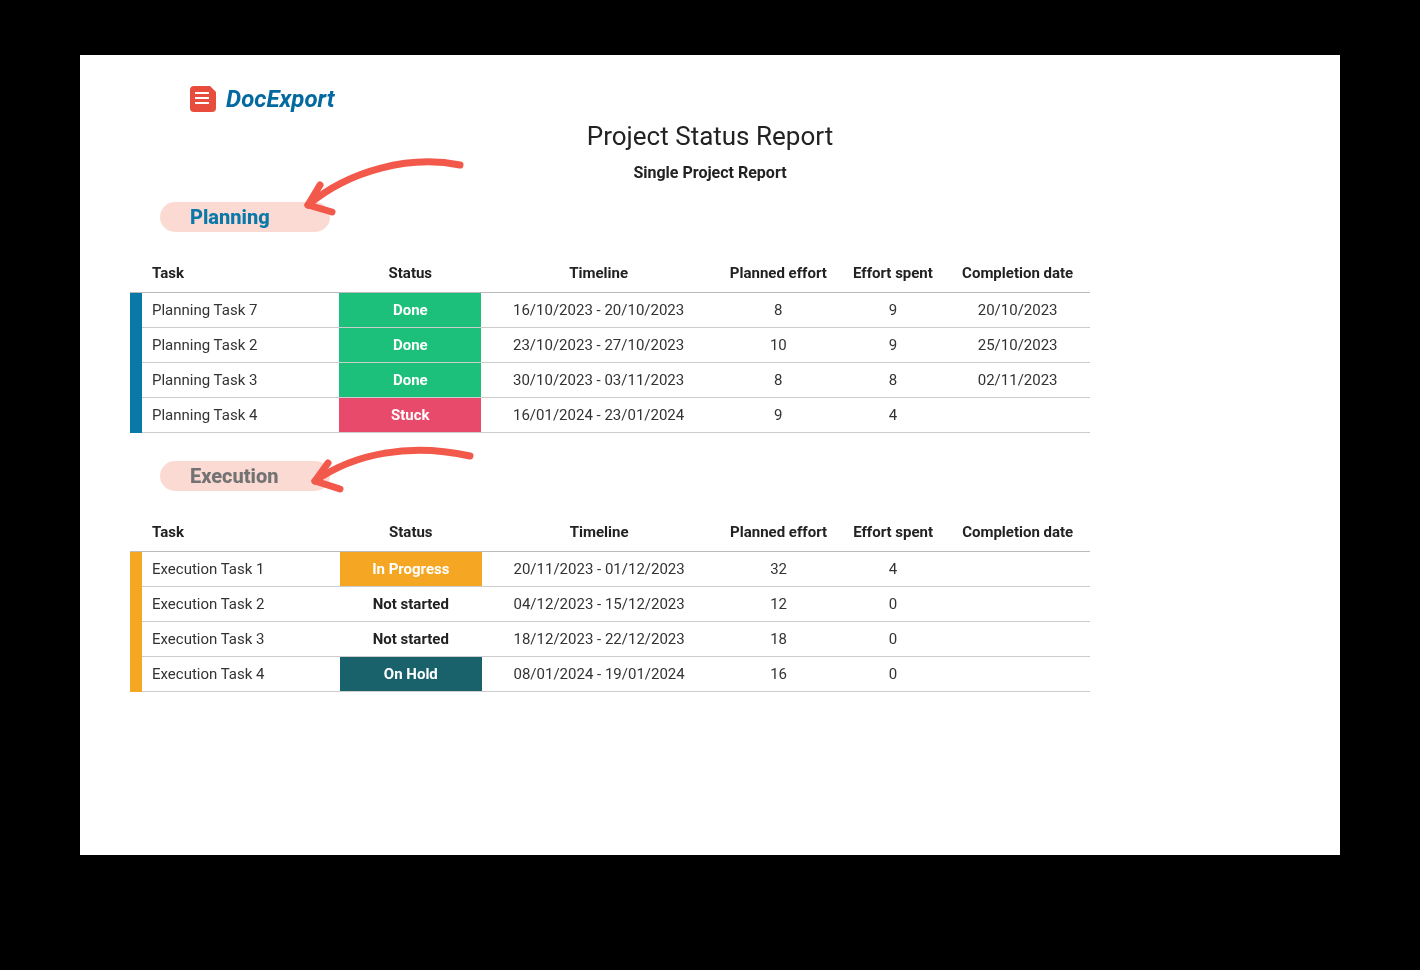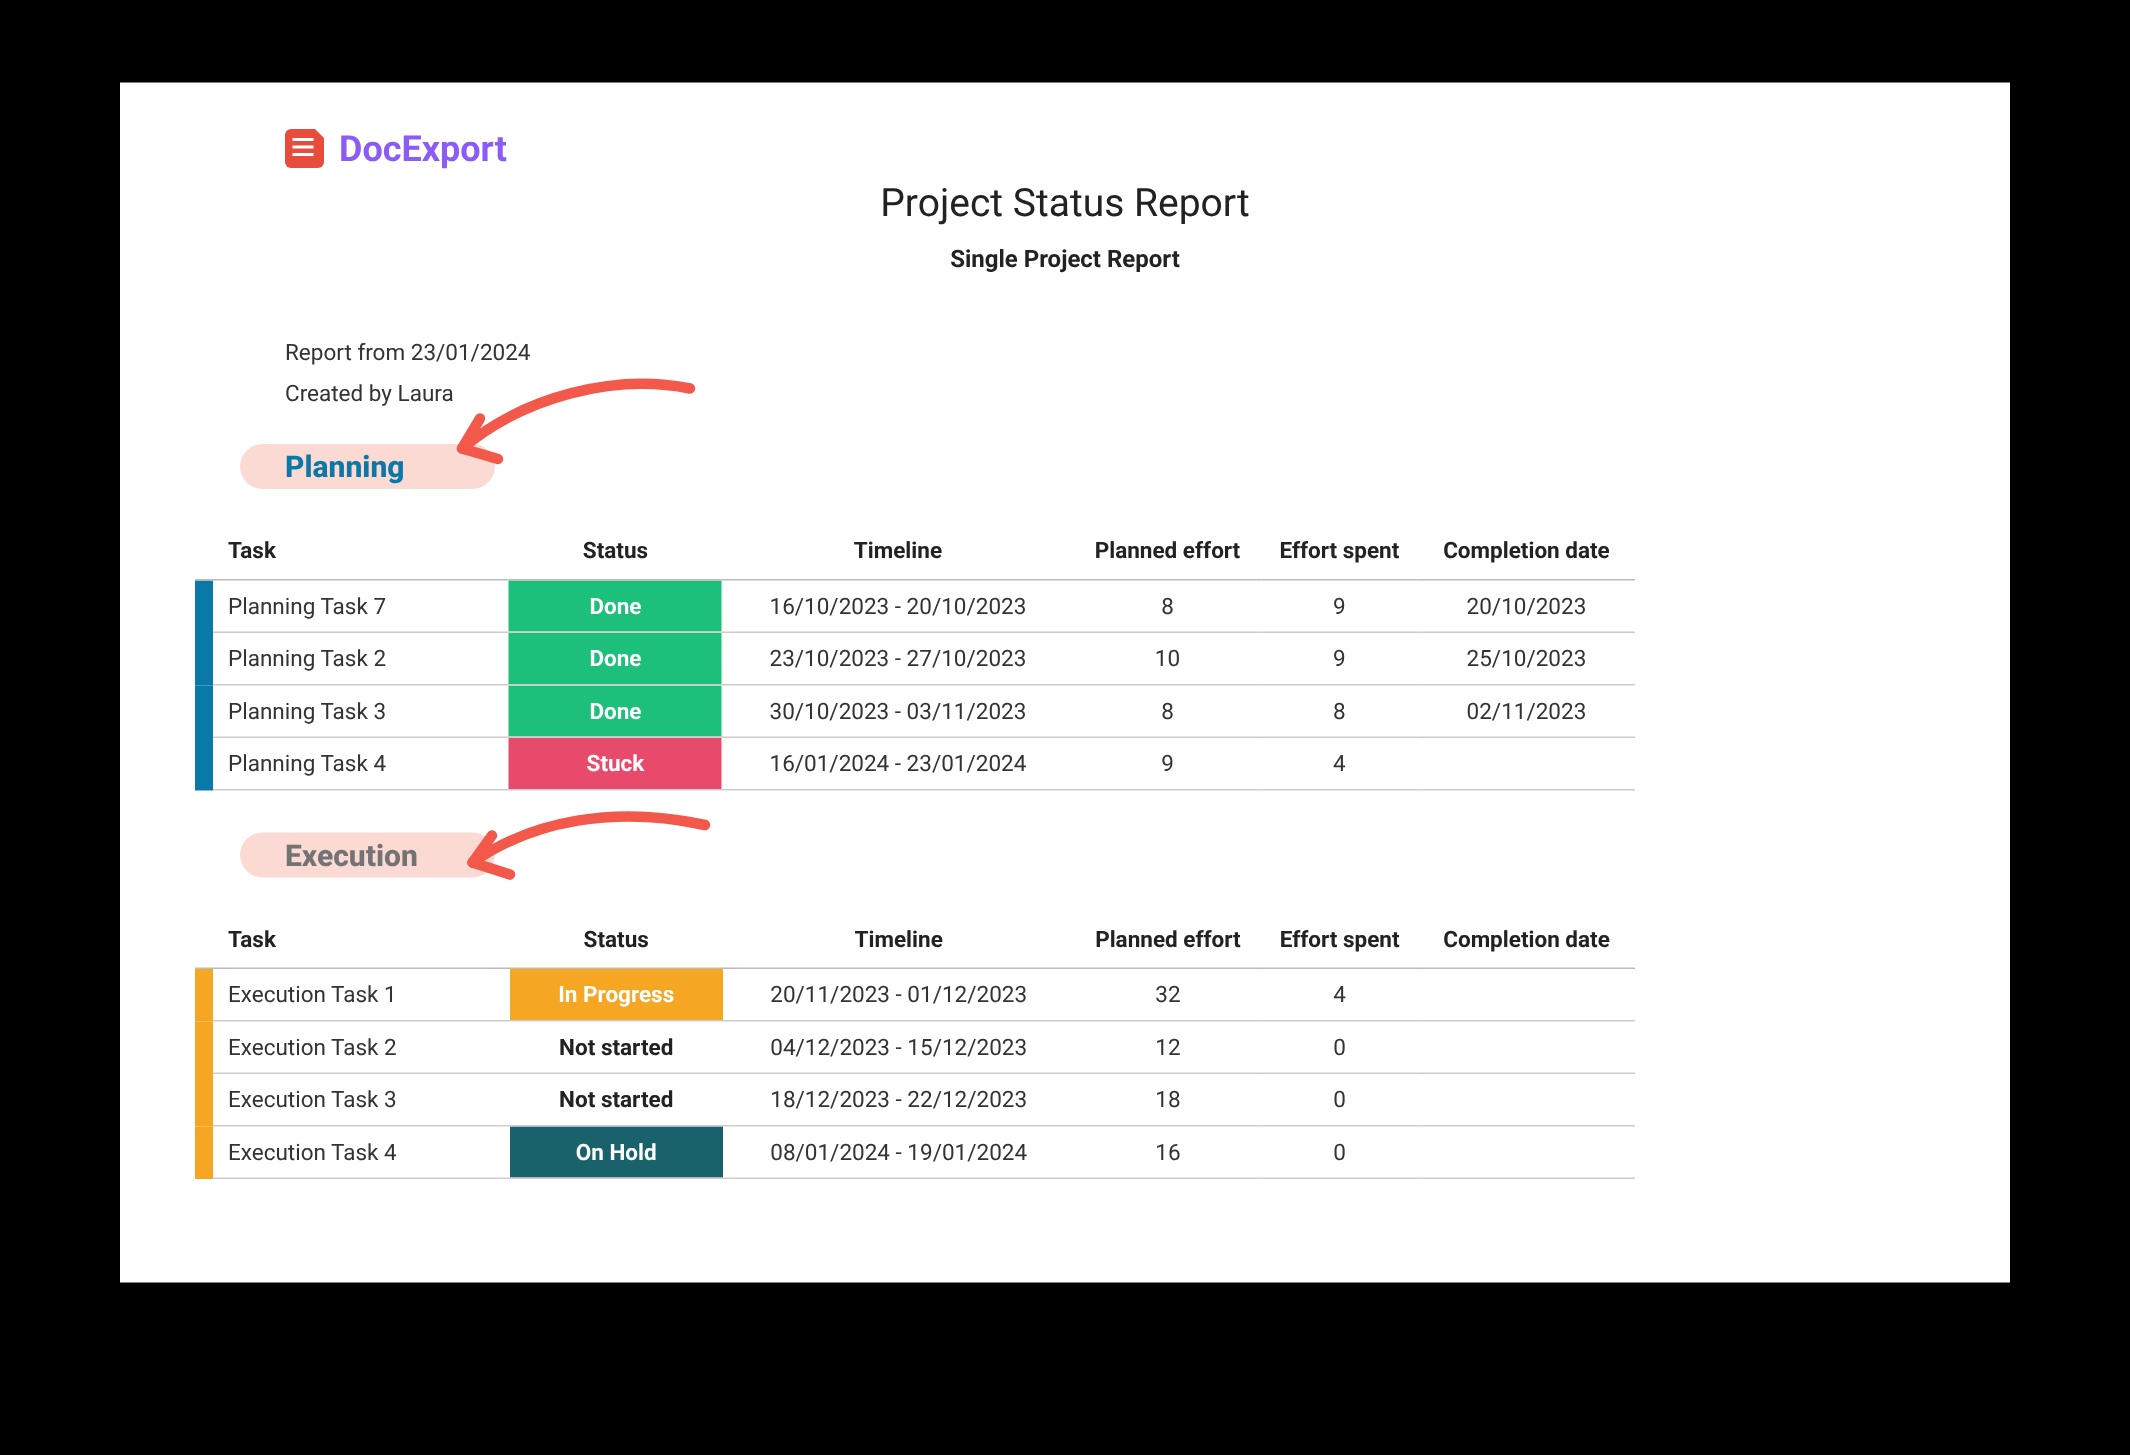--- a/index.html
+++ b/index.html
@@ -55,21 +55,22 @@
     position: absolute;
     right: -1px;
     top: -1px;
     width: 0; height: 0;
     border-left: 8px solid transparent;
     border-top: 8px solid #fff;
   }
   .logo-text {
     font-size: 24px;
     font-weight: 700;
-    color: #8b5cf6;
+    color: #0369a1;
+    font-style: italic;
   }
 
   
   .report-title {
     text-align: center;
     font-size: 26px;
     font-weight: 400;
     margin-top: 8px;
   }
   .report-subtitle {
@@ -185,24 +186,20 @@
   <div class="page">
 
     <div class="logo">
       <div class="logo-mark"></div>
       <div class="logo-text">DocExport</div>
     </div>
 
     <div class="report-title">Project Status Report</div>
     <div class="report-subtitle">Single Project Report</div>
 
-    <div class="meta">
-      <div>Report from 23/01/2024</div>
-      <div>Created by Laura</div>
-    </div>
 
     <div class="section-planning">
       <div class="section-head-wrap">
         <div class="highlight"></div>
         <div class="section-head">Planning</div>
 
         <svg class="arrow" style="left:130px; top:-50px;" width="180" height="80" viewBox="0 0 180 80">
           <path d="M170 15 C 120 5, 60 20, 18 55" stroke="#f2594b" stroke-width="7" fill="none" stroke-linecap="round"></path>
           <path d="M18 55 L30 35 M18 55 L42 62" stroke="#f2594b" stroke-width="7" fill="none" stroke-linecap="round"></path>
         </svg>

